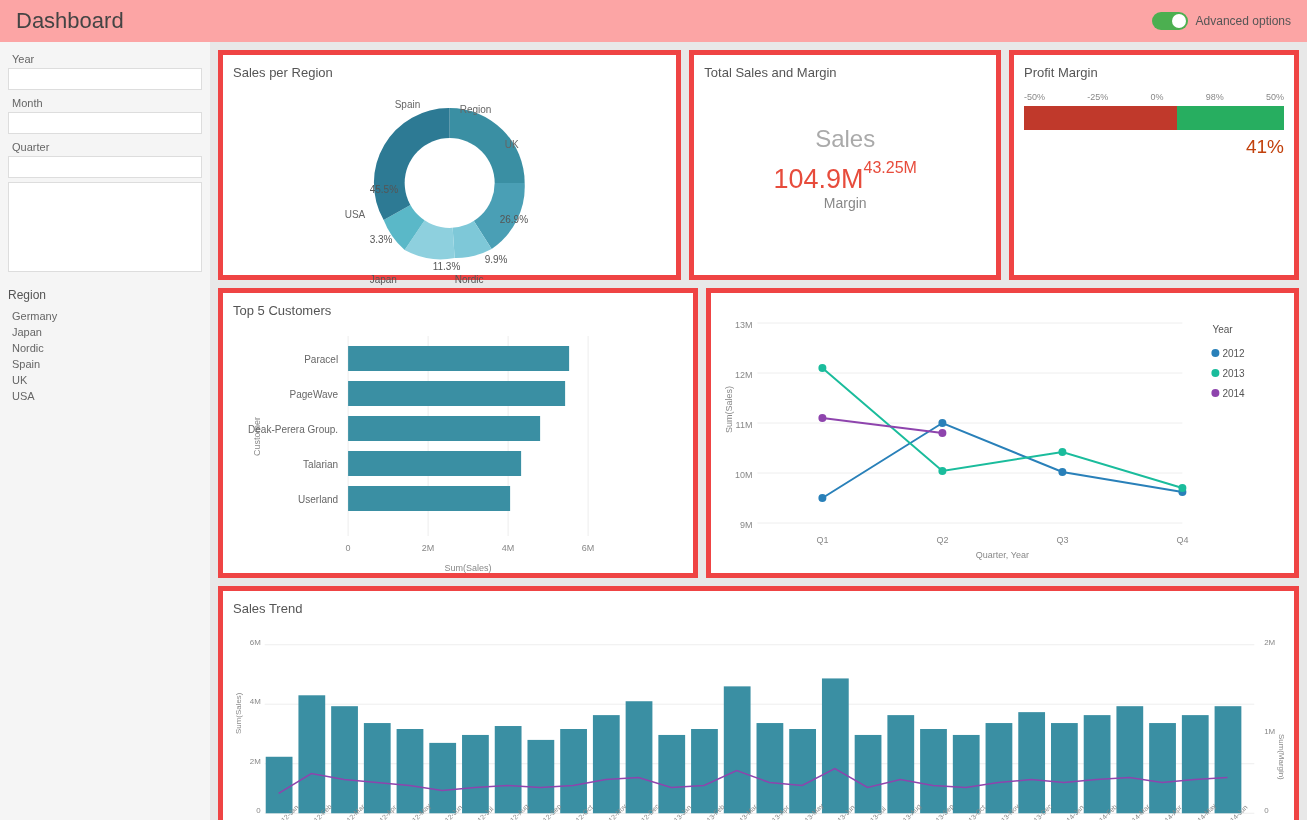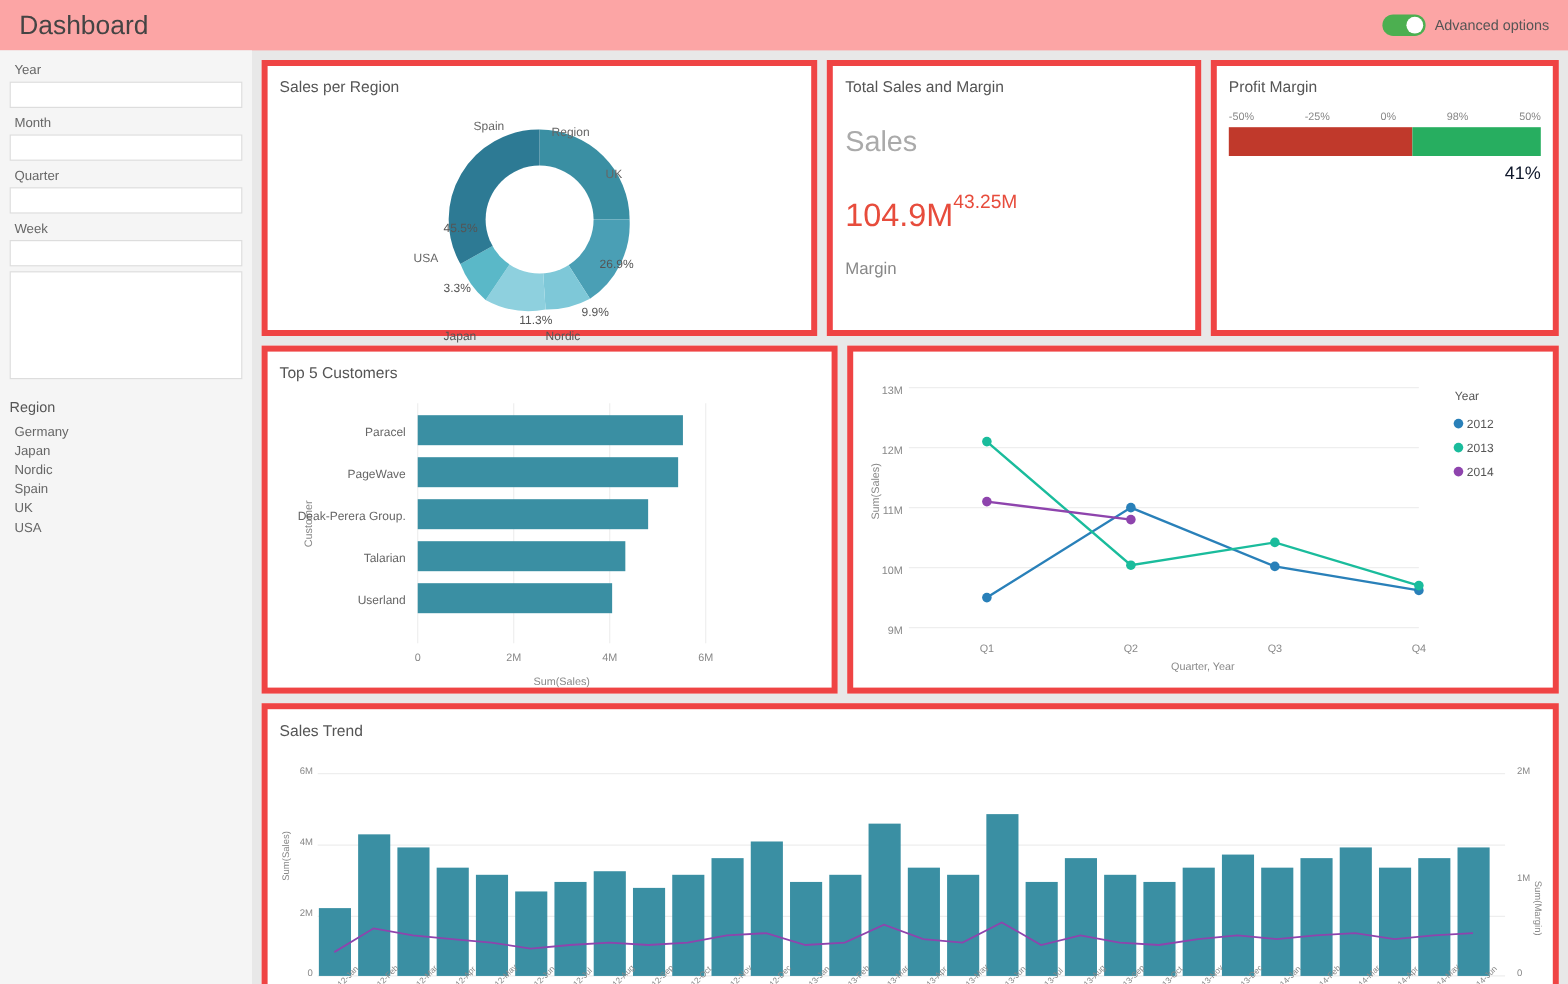--- a/index.html
+++ b/index.html
@@ -128,23 +128,23 @@
     .total-sales {
       flex: 1.3;
     }
     .profit-margin-card {
       flex: 1.2;
     }
     
     .sales-number {
       display: flex;
       flex-direction: column;
+      align-items: center;
       justify-content: center;
       height: 160px;
-      gap: 20px;
     }
     .sales-label {
       font-size: 24px;
       color: #aaa;
       font-weight: 300;
     }
     .sales-value {
       font-size: 42px;
       color: #e74c3c;
       font-weight: 300;
@@ -178,22 +178,22 @@
       background: #c0392b;
       flex: 0.59;
     }
     .profit-bar-green {
       background: #27ae60;
       flex: 0.41;
     }
     .profit-pct {
       text-align: right;
       margin-top: 6px;
-      font-size: 15px;
-      color: #0f172a;
+      font-size: 19px;
+      color: #c2410c;
     }
     
     .middle-row {
       display: flex;
       gap: 8px;
       height: 290px;
     }
     .top5-card {
       flex: 2;
     }
@@ -236,24 +236,20 @@
     <div class="filter-group">
       <div class="filter-label">Year</div>
       <div class="filter-box"></div>
     </div>
     <div class="filter-group">
       <div class="filter-label">Month</div>
       <div class="filter-box"></div>
     </div>
     <div class="filter-group">
       <div class="filter-label">Quarter</div>
-      <div class="filter-box"></div>
-    </div>
-    <div class="filter-group">
-      <div class="filter-label">Week</div>
       <div class="filter-box"></div>
     </div>
     <div class="filter-list"></div>
     <div class="region-section">
       <div class="region-title">Region</div>
       <div class="region-item">Germany</div>
       <div class="region-item">Japan</div>
       <div class="region-item">Nordic</div>
       <div class="region-item">Spain</div>
       <div class="region-item">UK</div>

